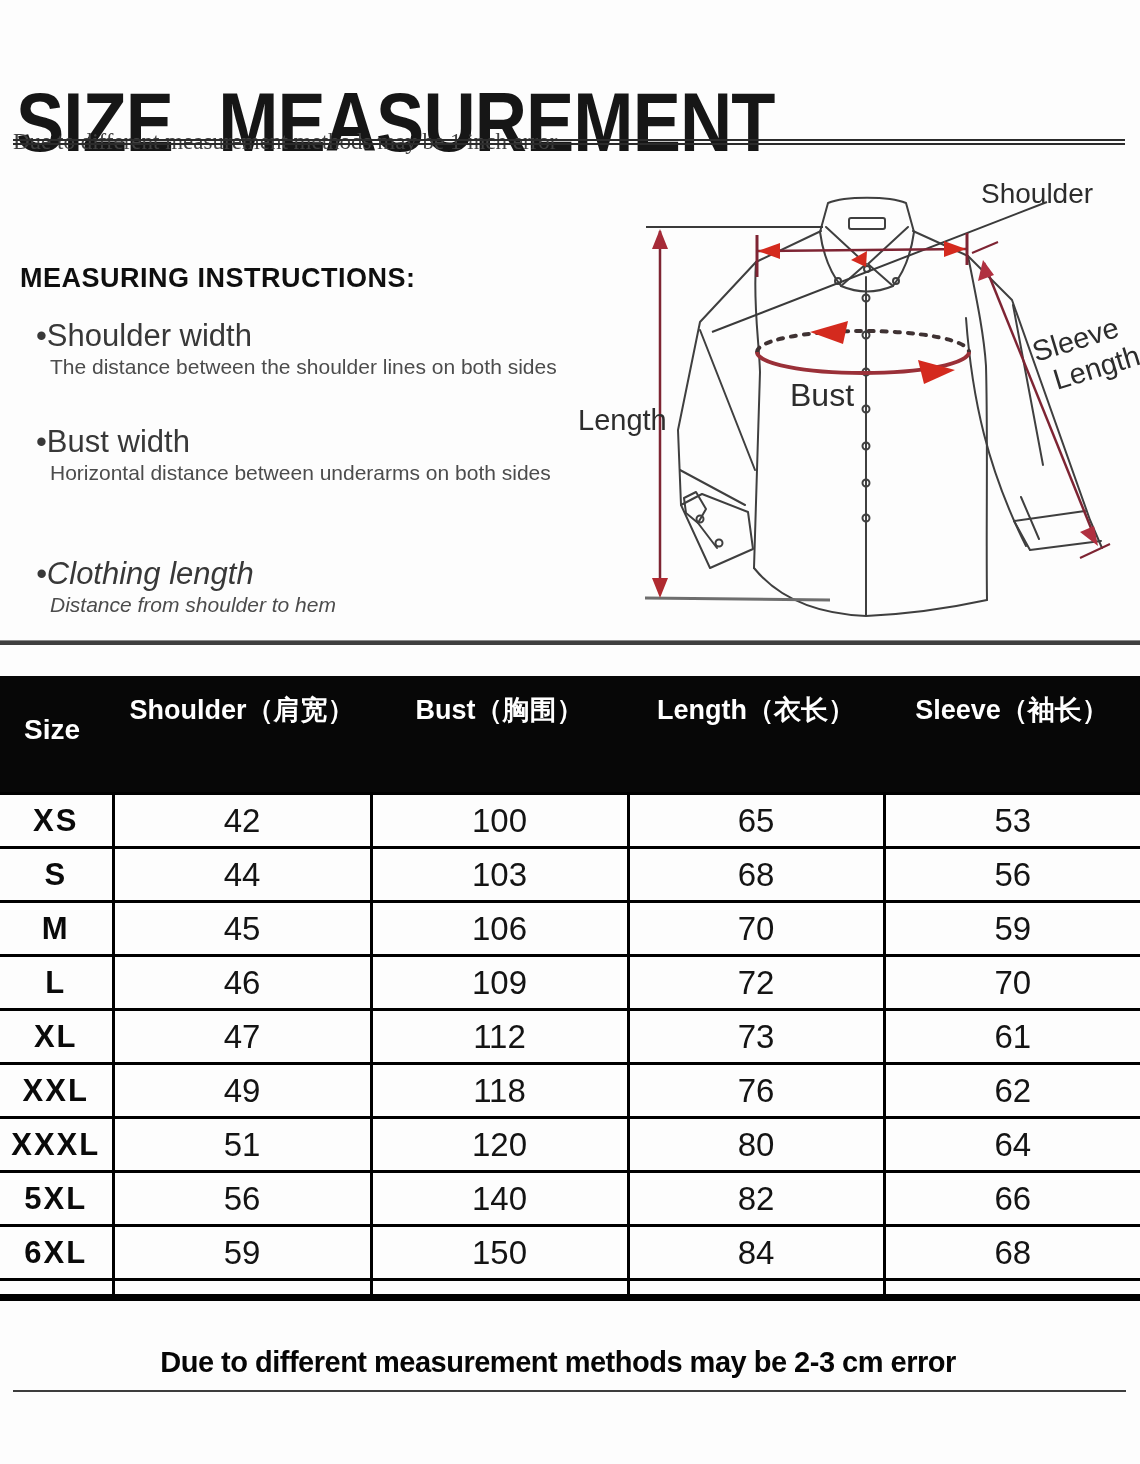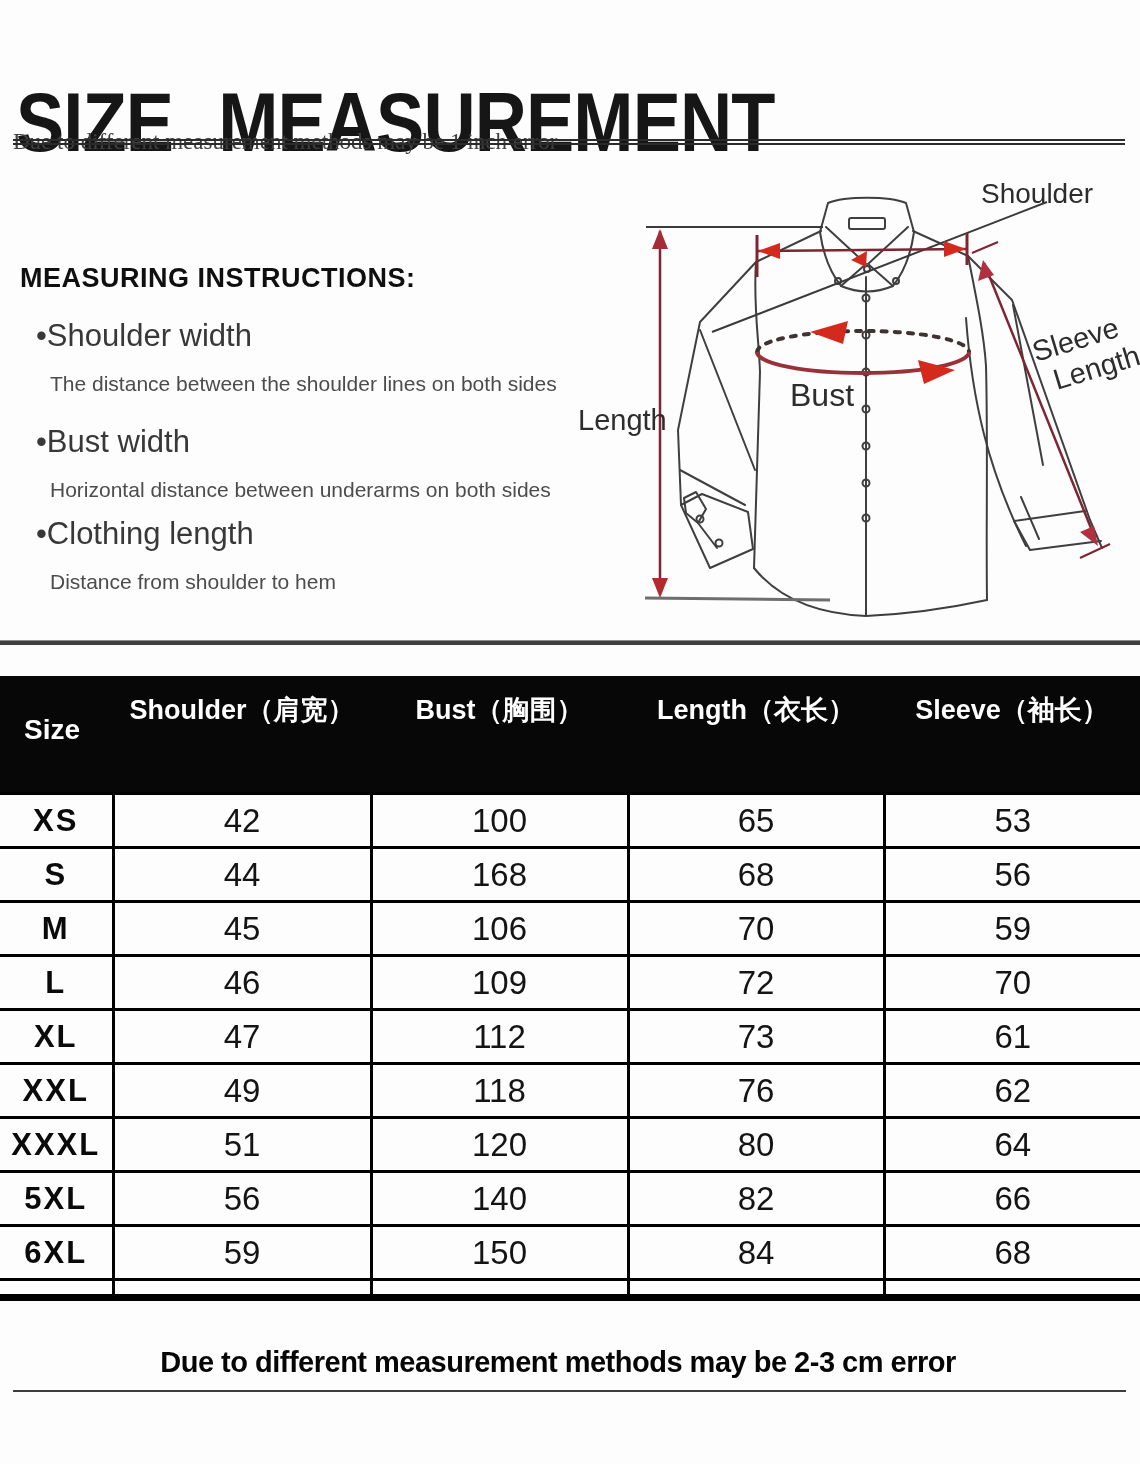--- a/index.html
+++ b/index.html
@@ -25,26 +25,26 @@
   
   .instructions-heading{
     position:absolute;left:20px;top:241px;
     font-size:27px;font-weight:700;color:#0f0f0f;letter-spacing:0.5px;white-space:nowrap;
   }
   .instr-item{position:absolute;left:36px;}
   .instr-item .item-title{
     font-size:31px;color:#383838;line-height:1.15;white-space:nowrap;
   }
   .instr-item .item-desc{
-    margin-top:18px;padding-left:14px;
+    margin-top:1px;padding-left:14px;
     font-size:21px;color:#4c4c4c;white-space:nowrap;
   }
   #instr-0{top:318px;}
   #instr-1{top:424px;}
-  #instr-2{top:516px;}
+  #instr-2{top:556px;font-style:italic;}
 
   
   #diagram{position:absolute;left:560px;top:160px;width:580px;height:492px;}
   .diagram-label{font-family:"Liberation Sans",sans-serif;fill:#2d2d2d;}
 
   
   .section-divider{position:absolute;left:0;top:640px;width:1140px;height:4px;background:#3f3f3f;border-top:1px solid #8a8a8a;}
 
   
   table.size-table{
@@ -220,21 +220,21 @@
         <tr>
           <th>XS</th>
           <td>42</td>
           <td>100</td>
           <td>65</td>
           <td>53</td>
         </tr>
         <tr>
           <th>S</th>
           <td>44</td>
-          <td>168</td>
+          <td>103</td>
           <td>68</td>
           <td>56</td>
         </tr>
         <tr>
           <th>M</th>
           <td>45</td>
           <td>106</td>
           <td>70</td>
           <td>59</td>
         </tr>

